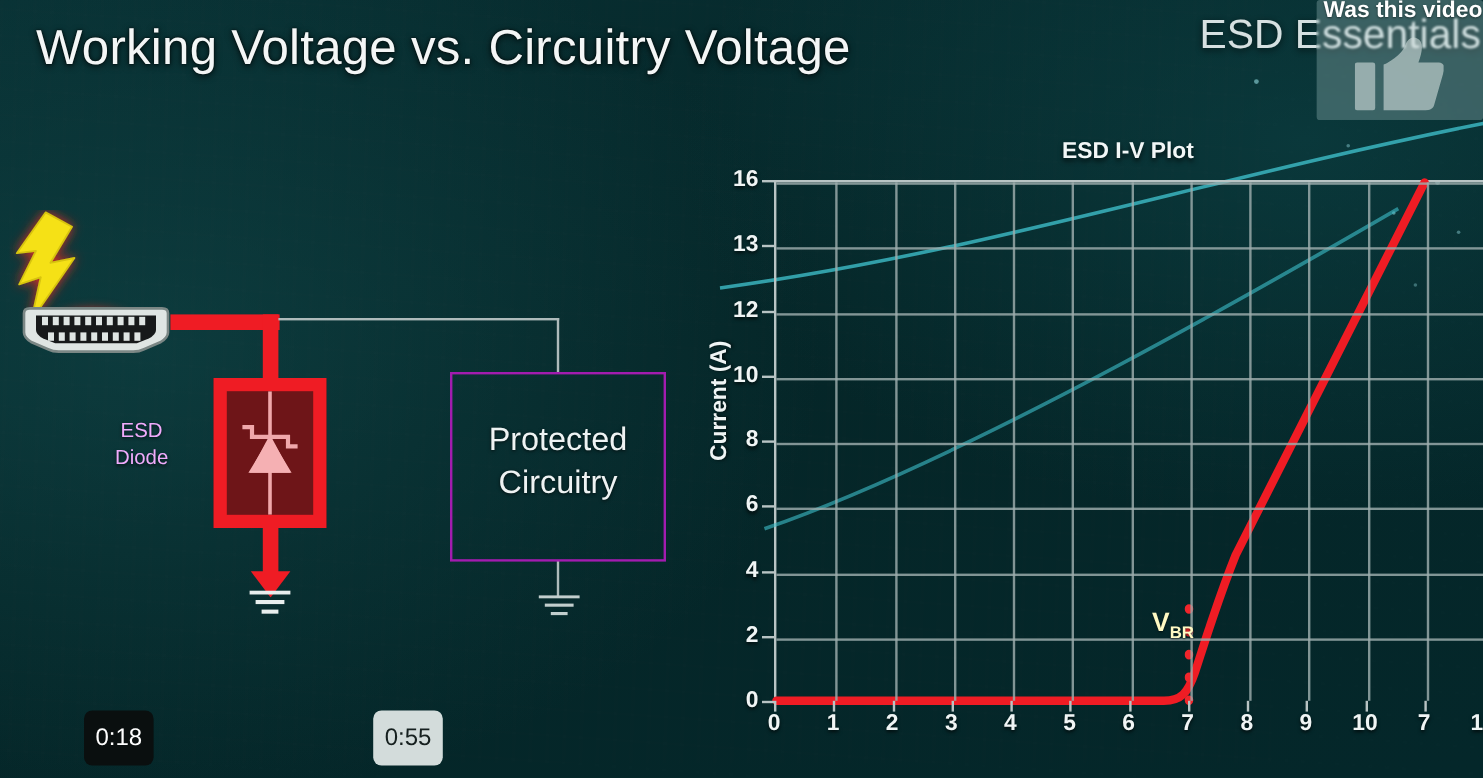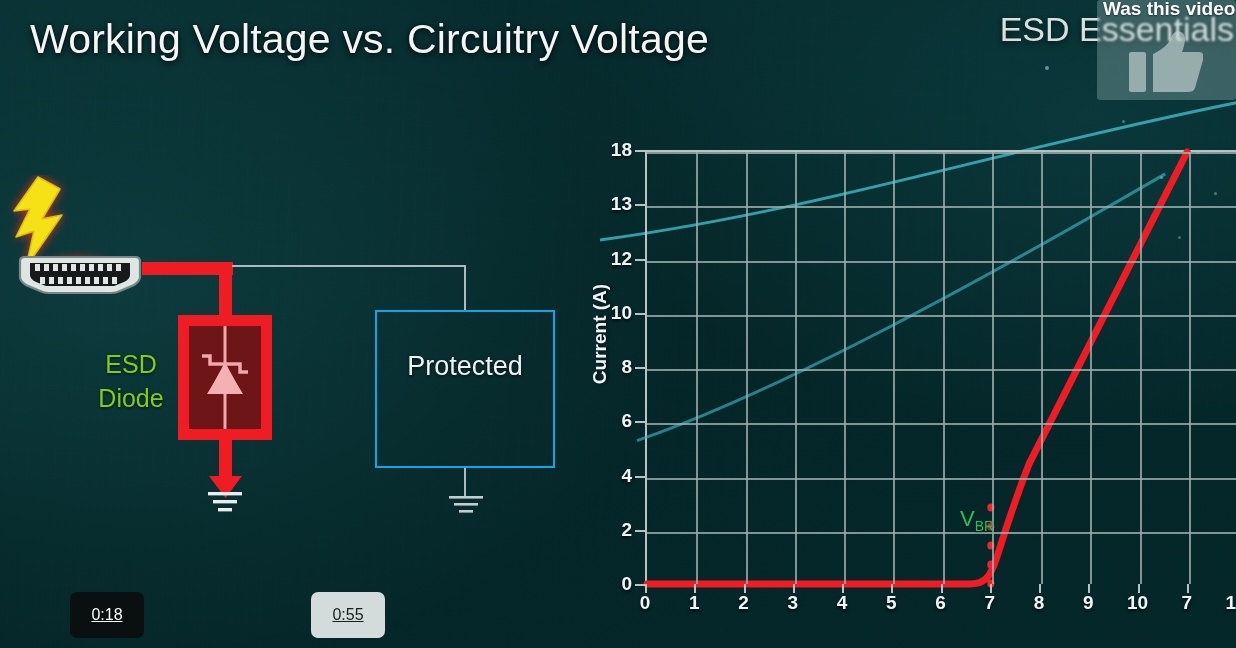--- a/index.html
+++ b/index.html
@@ -76,39 +76,39 @@
     background:radial-gradient(ellipse at center, rgba(255,40,30,.85) 0%, rgba(255,40,30,0) 70%);
     filter:blur(3px);
   }
 
   #esd-box{
     position:absolute; left:178px; top:155px; width:94px; height:125px;
     border:11px solid #ef1c24; background:#6e1518;
   }
   #esd-symbol{ position:absolute; left:0; top:0; width:100%; height:100%; }
   #esd-label{
-    position:absolute; left:88px; top:188px; width:86px;
-    text-align:center; font-size:25px; color:#84cc16; line-height:1.35;
+    position:absolute; left:75px; top:188px; width:86px;
+    text-align:center; font-size:17px; color:#f0abfc; line-height:1.35;
     text-shadow:0 1px 3px rgba(0,0,0,.7);
   }
 
   #prot-box{
     position:absolute; left:375px; top:150px; width:180px; height:158px;
-    border:2px solid #0ea5e9;
+    border:2px solid #a21caf;
   }
   #prot-label{
     position:absolute; left:0; top:36px; width:100%;
     text-align:center; font-size:27px; color:#eef3f3; line-height:1.35;
     text-shadow:0 1px 3px rgba(0,0,0,.7);
   }
 
   
   .ts{
     position:absolute; display:flex; align-items:center; justify-content:center;
-    font-size:16px; border-radius:7px; height:46px; width:74px;text-decoration:underline;
+    font-size:20px; border-radius:7px; height:46px; width:58px;
   }
   #ts-current{ left:70px; top:592px; background:#0a0f0f; color:#ffffff; }
   #ts-total{ left:311px; top:592px; background:#d3dcdb; color:#16201f; }
 
   
   #chart{ position:absolute; left:580px; top:108px; width:656px; height:540px; }
   #chart-title{
     position:absolute; left:250px; top:8px; width:220px; text-align:center;
     font-size:19px; font-weight:bold; color:#f2f7f7;
     text-shadow:0 2px 4px rgba(0,0,0,.7);
@@ -140,21 +140,21 @@
     transform:rotate(-90deg);
     text-shadow:0 2px 3px rgba(0,0,0,.7);
   }
   #xlabel{
     position:absolute; left:65px; top:512px; width:591px; text-align:center;
     font-size:19px; font-weight:bold; color:#f0f5f5;
     text-shadow:0 2px 3px rgba(0,0,0,.7);
   }
   #vbr-annotation{
     position:absolute; left:957px; top:500px;
-    font-size:22px; font-weight:normal; color:#22c55e;
+    font-size:22px; font-weight:bold; color:#fef9c3;
     text-shadow:0 1px 2px rgba(0,0,0,.6);
   }
   #vbr-annotation sub{ font-size:14px; }
   #curve-svg{ position:absolute; left:0; top:0; width:100%; height:100%; overflow:visible; }
   #deco-curve{ position:absolute; left:640px; top:90px; width:600px; height:130px; overflow:visible; }
 </style>
 </head>
 <body>
 
 <div id="bg-layer"></div>
@@ -255,32 +255,34 @@
     </svg>
   </div>
   <div id="esd-label">
     <div>ESD</div>
     <div>Diode</div>
   </div>
 
   <div id="prot-box">
     <div id="prot-label">
       <div>Protected</div>
+      <div>Circuitry</div>
     </div>
   </div>
 </div>
 
 <div class="ts" id="ts-current">0:18</div>
 <div class="ts" id="ts-total">0:55</div>
 
 <svg id="deco-curve" viewBox="0 0 600 130">
   <path d="M-40 150 C 180 120, 360 60, 600 12" fill="none" stroke="#3fc0cc" stroke-width="3" opacity=".78"></path>
 </svg>
 
 <div id="chart">
+  <div id="chart-title">ESD I-V Plot</div>
   <div id="ylabel">Current (A)</div>
   <div id="plot-area">
     <svg id="curve-svg" viewBox="0 0 591 434" preserveAspectRatio="none">
 
       <path d="M-10 290 C 120 245, 300 150, 520 22" fill="none" stroke="#3fc0cc" stroke-width="3" opacity=".6" vector-effect="non-scaling-stroke"></path>
 
       <path id="iv-path" fill="none" stroke="#ef1c24" stroke-width="7" stroke-linecap="round" stroke-linejoin="round" vector-effect="non-scaling-stroke" d="M0 434 L324 434 C 338 434, 344 428, 350 410 C 358 386, 368 352, 384 312 L542 0"></path>
 
       <line x1="345" y1="434" x2="345" y2="352" stroke="#f0252b" stroke-width="7" stroke-linecap="round" stroke-dasharray="1 18" vector-effect="non-scaling-stroke"></line>
     </svg>
@@ -342,14 +344,14 @@
     <div class="ytick-label" style="top: 313.25px; right: 604px;">6</div>
     <div class="ytick-mark" style="top: 259px;"></div>
     <div class="ytick-label" style="top: 259px; right: 604px;">8</div>
     <div class="ytick-mark" style="top: 204.75px;"></div>
     <div class="ytick-label" style="top: 204.75px; right: 604px;">10</div>
     <div class="ytick-mark" style="top: 150.5px;"></div>
     <div class="ytick-label" style="top: 150.5px; right: 604px;">12</div>
     <div class="ytick-mark" style="top: 96.25px;"></div>
     <div class="ytick-label" style="top: 96.25px; right: 604px;">13</div>
     <div class="ytick-mark" style="top: 42px;"></div>
-    <div class="ytick-label" style="top: 42px; right: 604px;">18</div>
+    <div class="ytick-label" style="top: 42px; right: 604px;">16</div>
   </div>
 
 </body></html>

